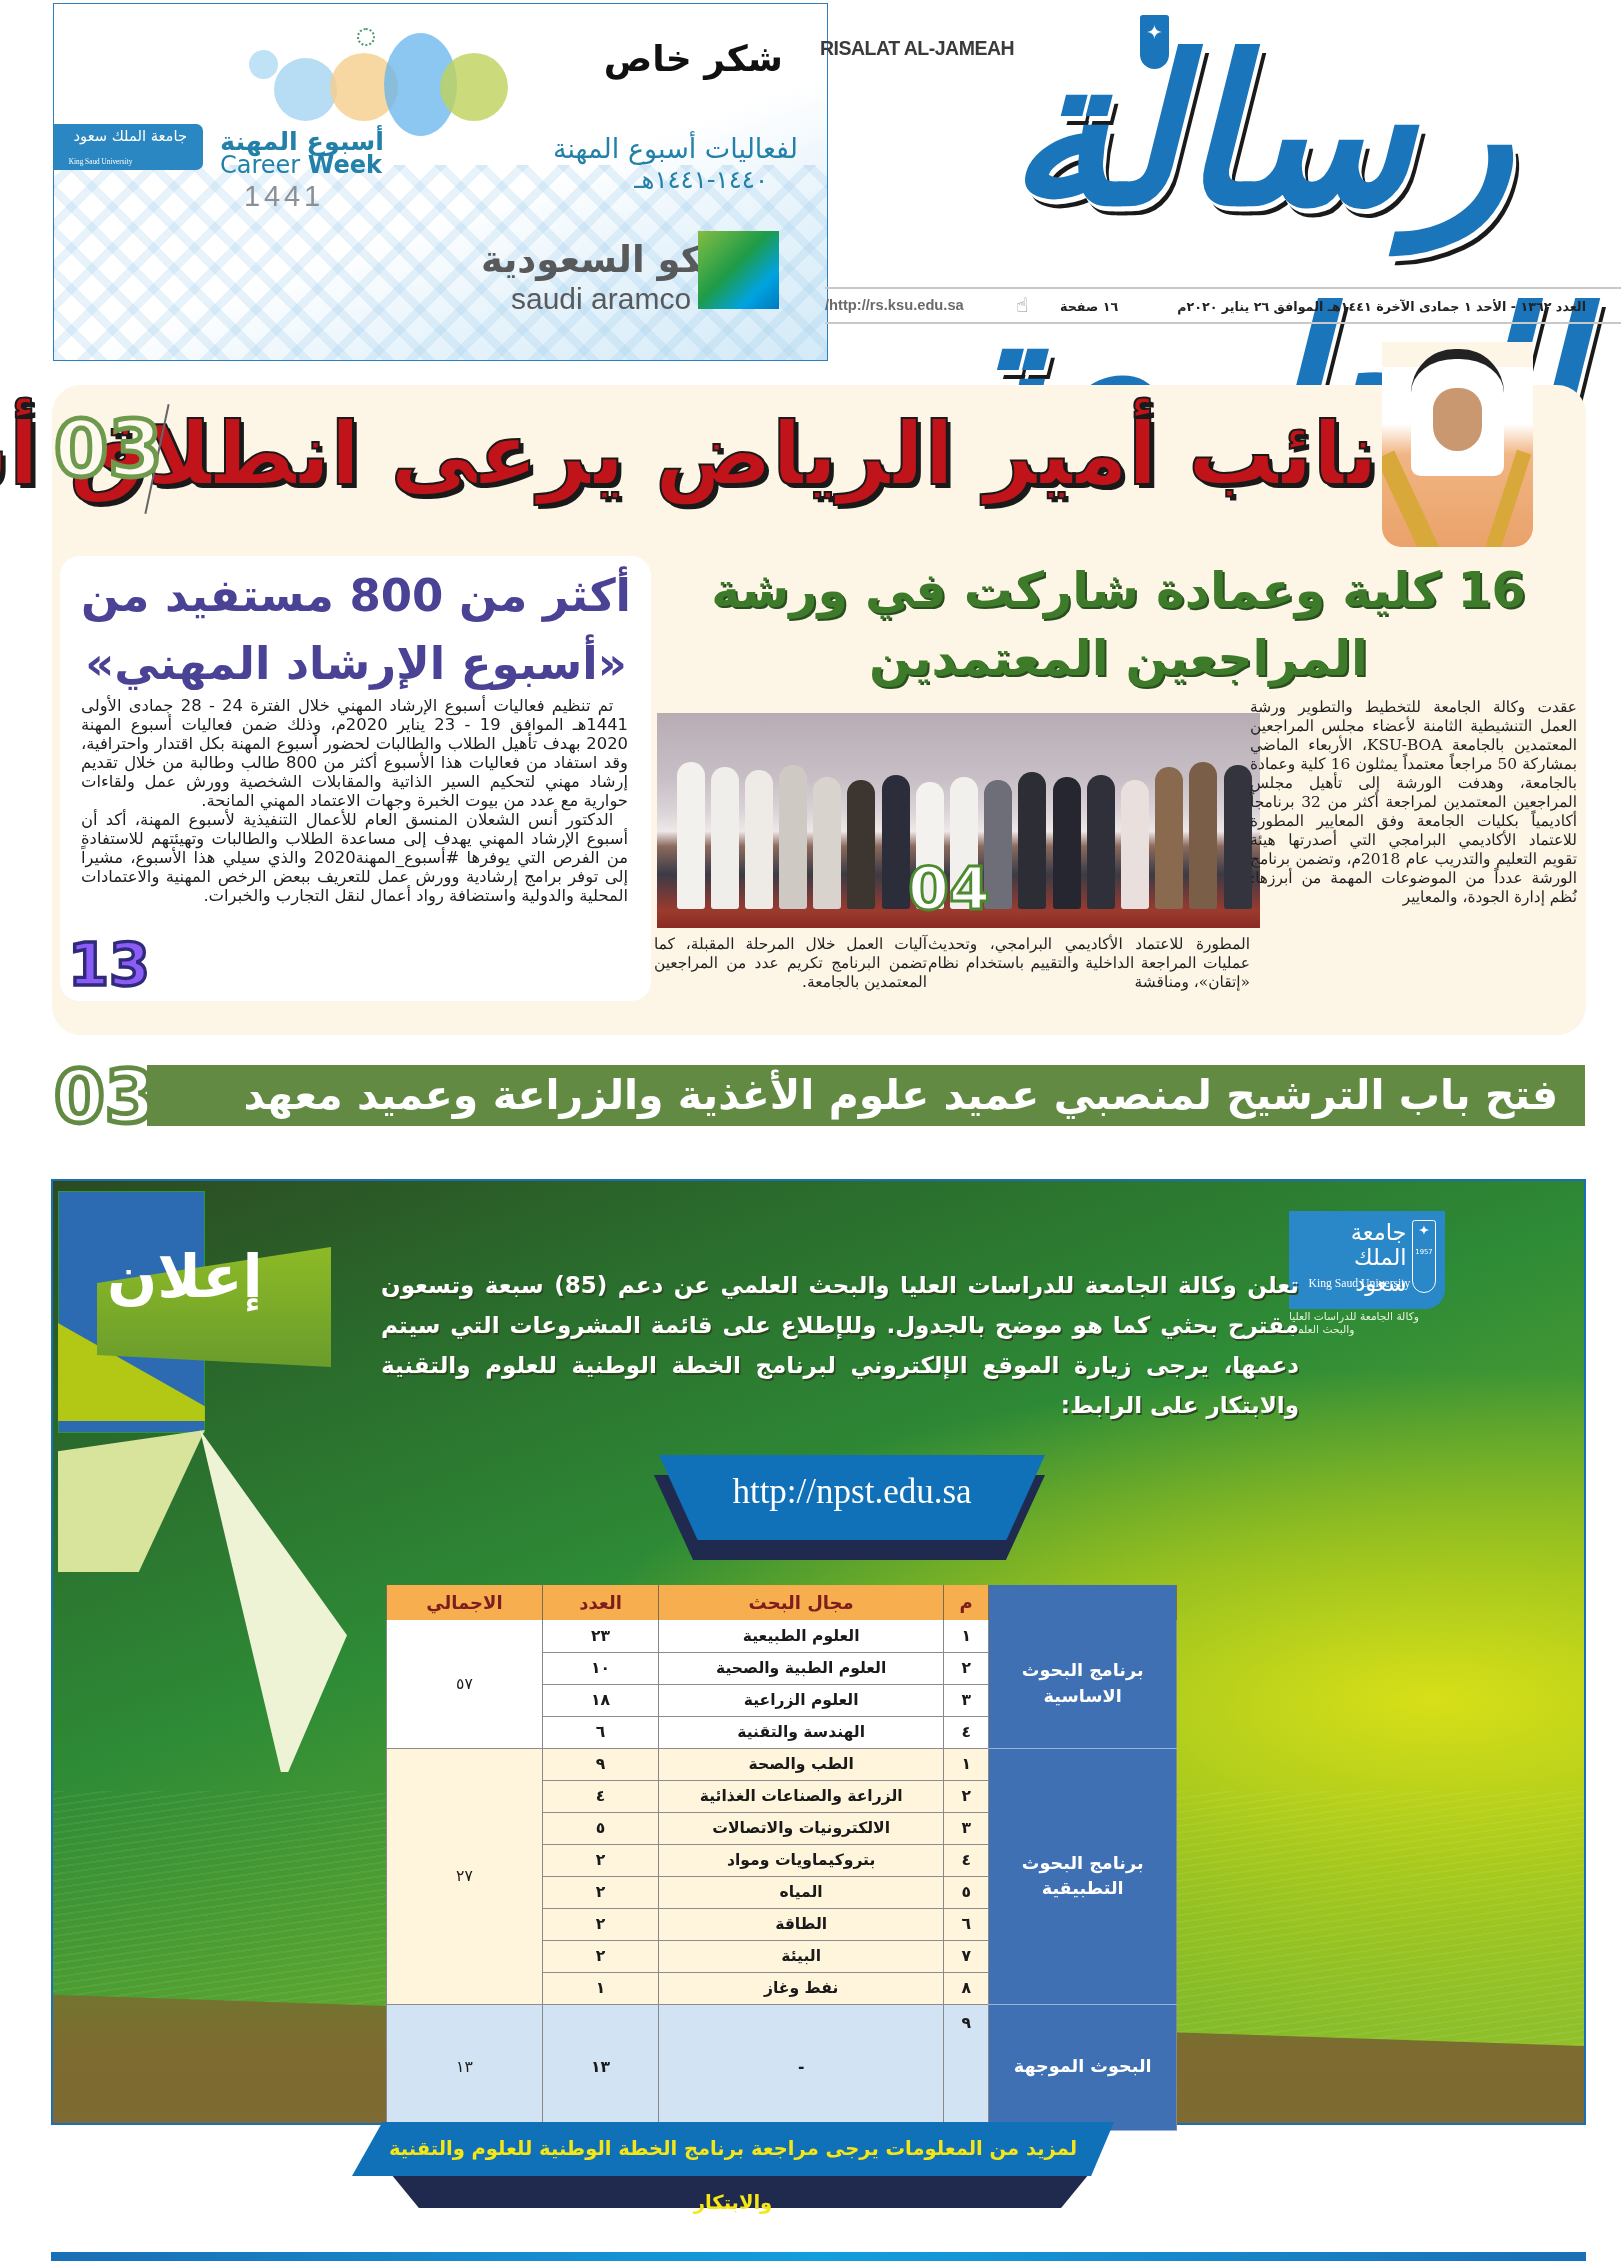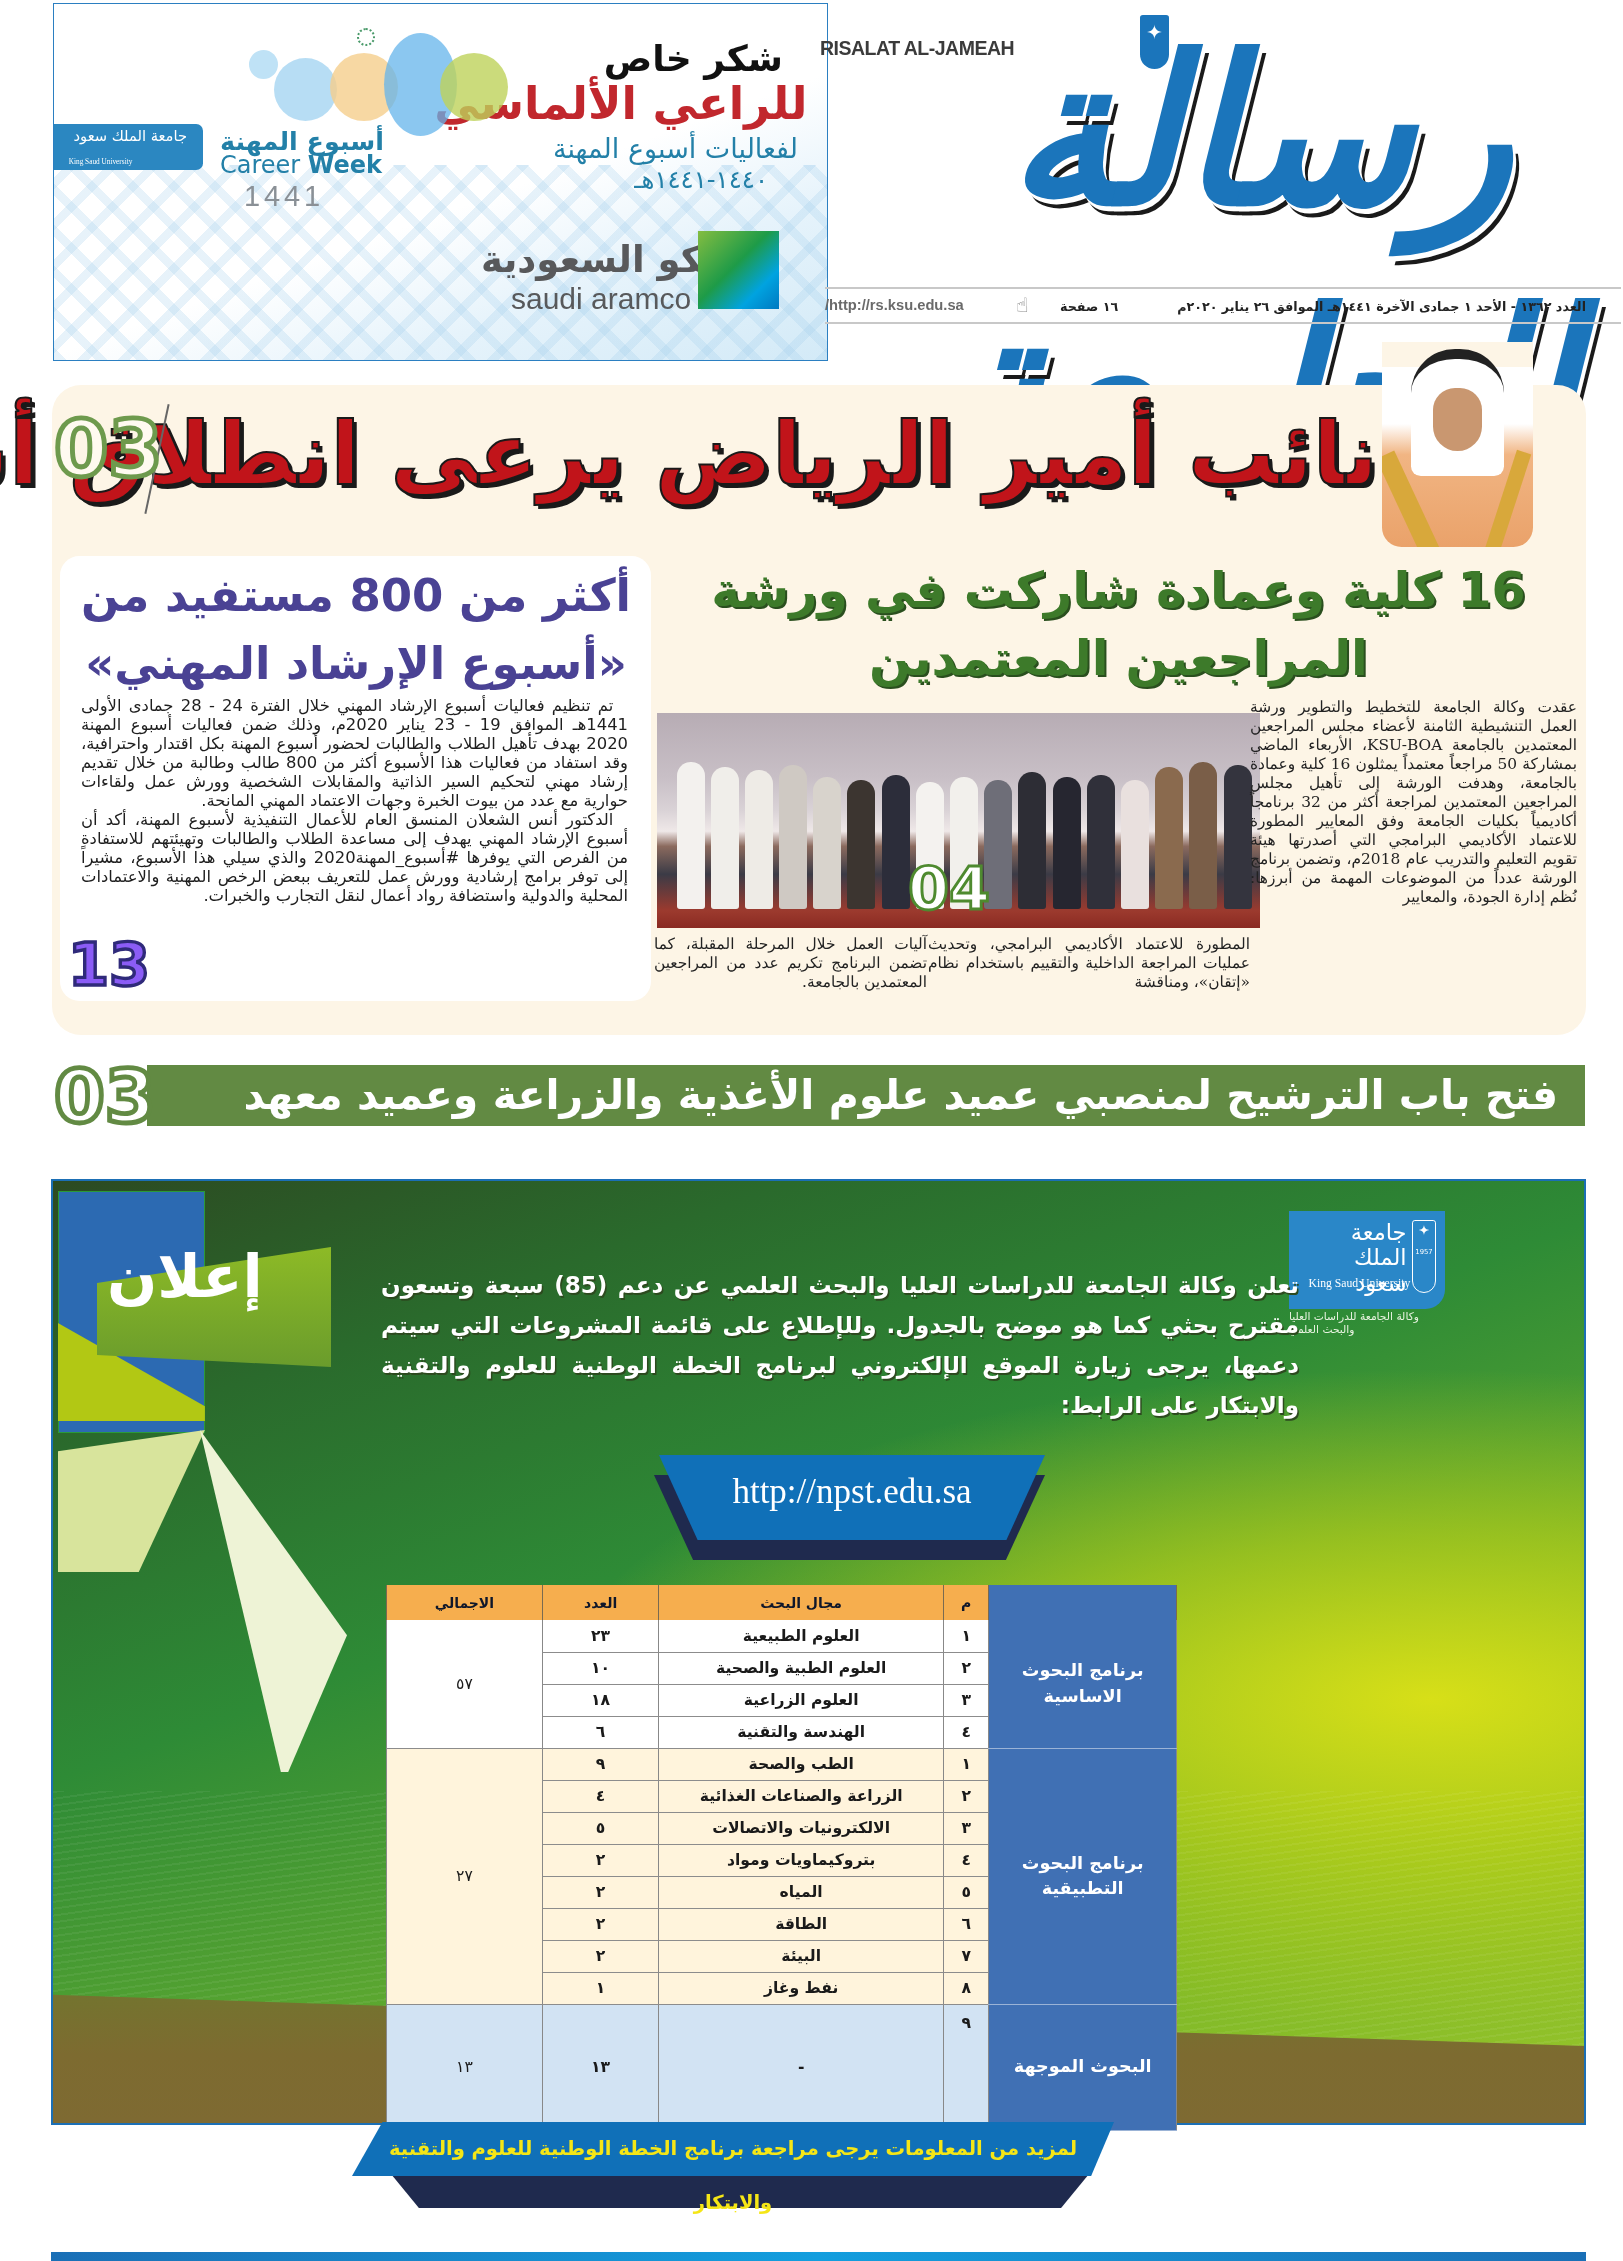--- a/index.html
+++ b/index.html
@@ -93,21 +93,21 @@
   #ksu-logo .crest { position:absolute; right: 8.8px; top: 8.8px; width: 24.4px; height: 73px; border: 1.5px solid #fff; border-radius: 2.9px 2.9px 12.2px 12.2px; text-align:center; font-size:13.7px; line-height:19.5px; }
   #ksu-sub { left: 1289px; top: 1310px; width: 159px; text-align:left; font-size: 10.7px; color: #e8f3e0; }
 
   #ad-body { left: 381px; top: 1265px; width: 918px; font-size: 23px; line-height: 40px; color:#ffffff; font-weight: bold; text-align: justify; text-align-last: right; letter-spacing: 1.5px; text-shadow: 1.5px 1.5px 0 #2d4a1f; }
   #url-box-back { left: 654px; top: 1475px; width: 391px; height: 85px; background: #1f2a4e; clip-path: polygon(0 0, 100% 0, 90% 100%, 10% 100%); }
   #url-box { left: 659px; top: 1455px; width: 386px; height: 85px; background: #1070b8; clip-path: polygon(0 0, 100% 0, 90% 100%, 10% 100%); }
   #url-text { left: 659px; top: 1460px; width: 386px; text-align:center; font-size: 35px; color:#ffffff; font-family:"Liberation Serif", serif; line-height: 63px; }
 
   
   #research-table { left: 386px; top: 1585px; width: 791px; border-collapse: collapse; direction: rtl; font-family: "DejaVu Sans", sans-serif; }
-  #research-table th { background: #f6ae4e; height: 35px; font-size: 14px; font-weight:bold; color:#0f172a; border-right: 0.5px solid #7a6a50; border-left:0.5px solid #7a6a50; }
+  #research-table th { background: #f6ae4e; height: 35px; font-size: 18px; font-weight:bold; color:#7f1d1d; border-right: 0.5px solid #7a6a50; border-left:0.5px solid #7a6a50; }
   #research-table td { font-size: 15.6px; font-weight: bold; color:#1a1a1a; text-align:center; height: 32px; border-left: 0.5px solid #888; border-right:0.5px solid #888; border-bottom: 1.5px solid #8c8c8c; }
   #research-table td.group { background: #4070b4; color:#ffffff; font-weight: bold; font-size: 17.6px; letter-spacing: 2px; line-height: 25.4px; border-bottom: 1px solid #9bb3d6; width: 153px; }
   #research-table tr.g1 td:not(.group) { background: #ffffff; }
   #research-table tr.g2 td:not(.group) { background: #fff4dc; }
   #research-table tr.g3 td:not(.group) { background: #d2e3f3; height: 126px; }
   #research-table td.idx { width: 37px; }
   #research-table td.field { width: 232px; }
   #research-table td.count { width: 95px; }
   #research-table td.total { width: 127px; font-weight: normal; }
   #research-table th.empty-head { background: #4070b4; }
@@ -119,21 +119,20 @@
   #info-text { left: 352px; top: 2122px; width: 762px; text-align: center; font-size: 19.5px; font-weight: bold; color: #f5e616; line-height: 54px; }
 
   #footer-bar { left: 51px; top: 2252px; width: 1535px; height: 8.8px; background: linear-gradient(90deg, #1a6fb6 0%, #139ede 50%, #1a6fb6 100%); }
 </style>
 </head>
 <body>
 
 <div id="sponsor-box" class="abs">
   <div class="diamonds"></div>
   <div id="thanks-1" class="abs rtl">شكر خاص</div>
-  <div id="thanks-2" class="abs rtl">للراعي الألماسي</div>
   <div id="thanks-3" class="abs rtl">لفعاليات أسبوع المهنة</div>
   <div id="thanks-4" class="abs rtl">١٤٤٠-١٤٤١هـ</div>
 
   <div>
     <div class="cw-circle" style="left:195px;top:46px;width:29px;height:29px;background:#bfe2f6;"></div>
     <div class="cw-circle" style="left:220px;top:54px;width:63px;height:63px;background:rgba(153,206,240,0.7);"></div>
     <div class="cw-circle" style="left:276px;top:49px;width:68px;height:68px;background:rgba(245,206,140,0.8);"></div>
     <div class="cw-circle" style="left:330px;top:29px;width:73px;height:103px;background:rgba(100,180,235,0.75);"></div>
     <div class="cw-circle" style="left:386px;top:49px;width:68px;height:68px;background:rgba(190,210,90,0.8);"></div>
     <div class="cw-circle" style="left:303px;top:24.4px;width:17.6px;height:17.6px;border:2px dotted #4a9a6a;"></div>

